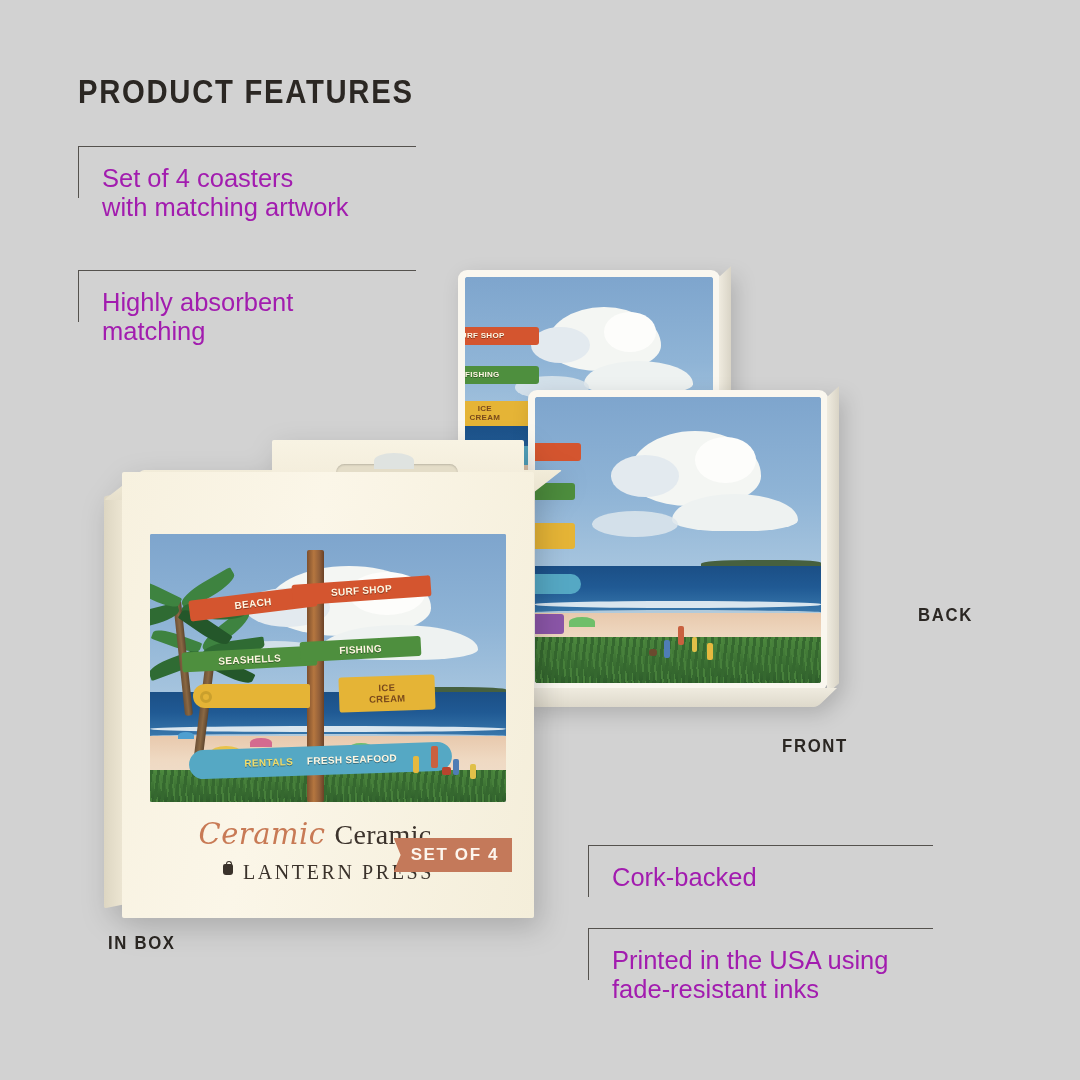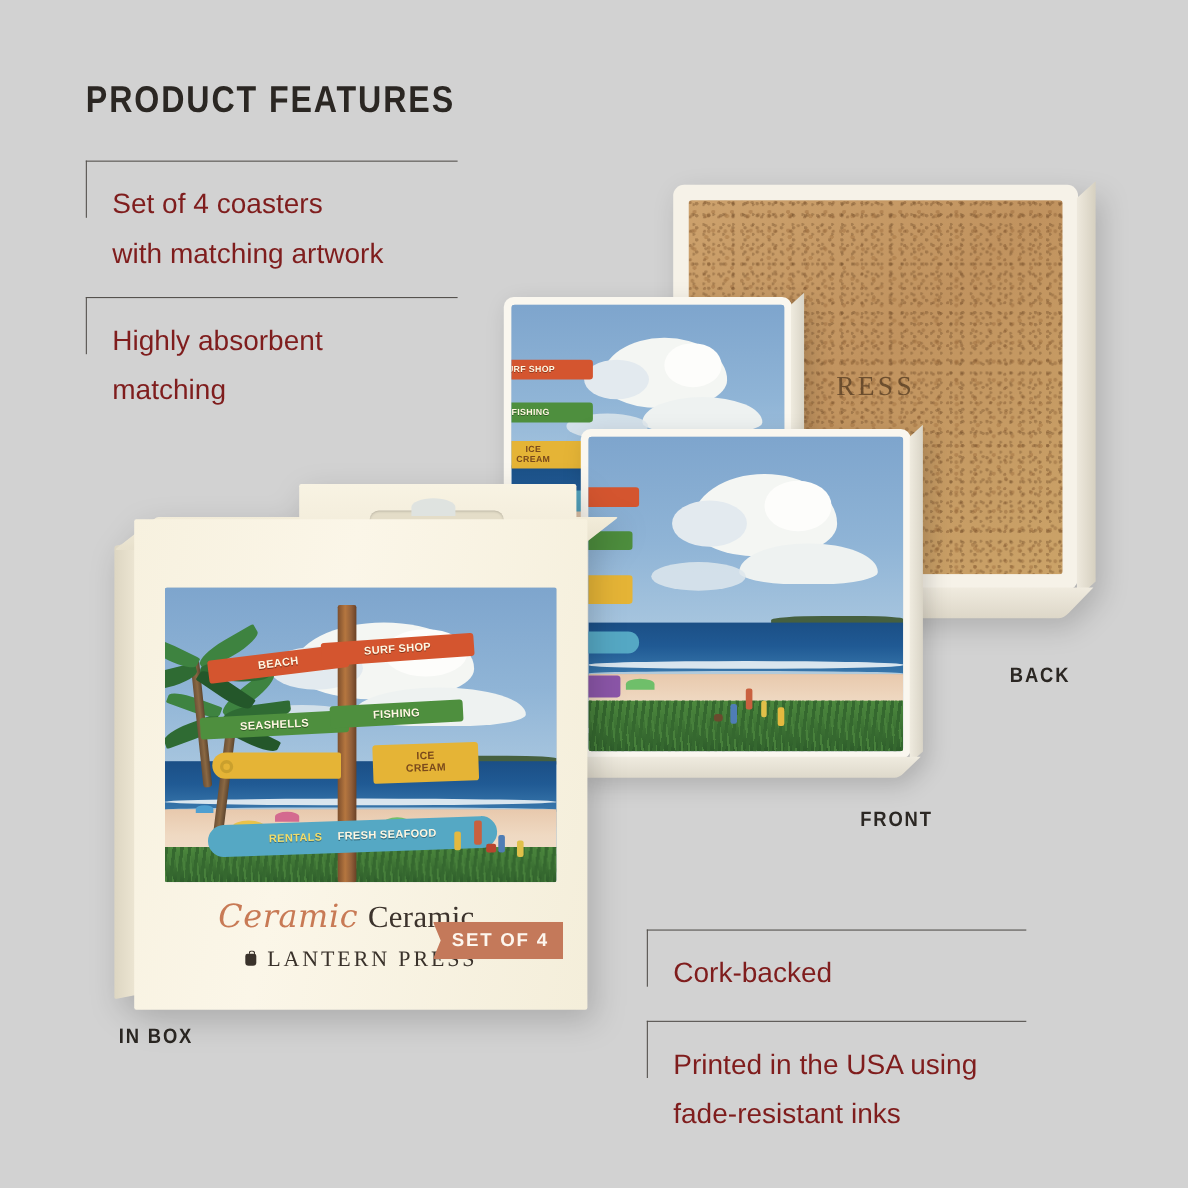--- a/index.html
+++ b/index.html
@@ -24,21 +24,21 @@
   
   .feat { position:absolute; }
   .feat .rule-h {
     position:absolute; left:0; top:0; height:1px; background:#55524e;
   }
   .feat .rule-v {
     position:absolute; left:0; top:0; width:1px; height:52px; background:#55524e;
   }
   .feat .txt {
     position:absolute; left:24px; top:18px;
-    font-size:25.5px; line-height:45px; color:#7f1d1d;
+    font-size:25.5px; line-height:29px; color:#a21caf;
     font-family:"Liberation Sans", sans-serif; white-space:pre-line;
   }
 
   #feat-1 { left:78px; top:146px; width:338px; }
   #feat-1 .rule-h { width:338px; }
   #feat-2 { left:78px; top:270px; width:338px; }
   #feat-2 .rule-h { width:338px; }
   #feat-3 { left:588px; top:845px; width:345px; }
   #feat-3 .rule-h { width:345px; }
   #feat-4 { left:588px; top:928px; width:345px; }
@@ -189,21 +189,21 @@
       color:#3c332c; letter-spacing:.3px;
   }
   #box .ribbon {
       position:absolute; right:22px; bottom:46px;
       background:#c4795a; color:#fdf6ee;
       font-size:17px; font-weight:bold; letter-spacing:1.6px;
       padding:7px 13px 7px 17px;
       clip-path:polygon(0 0, 100% 0, 100% 100%, 0 100%, 7px 50%);
   }
   #box .press-line {
-      display:flex; align-items:center; justify-content:center; gap:8px;
+      display:flex; justify-content:center; gap:8px;
       margin-top:10px;
   }
   #box .lantern {
       width:13px; height:17px; position:relative; display:inline-block;
   }
   #box .lantern::before {
       content:""; position:absolute; left:1.5px; top:3px; width:10px; height:11px;
       background:#3a322b; border-radius:2px 2px 3px 3px;
   }
   #box .lantern::after {
@@ -299,27 +299,20 @@
     <div class="txt">Cork-backed</div>
   </div>
 
   <div class="feat" id="feat-4">
     <div class="rule-h"></div>
     <div class="rule-v"></div>
     <div class="txt">Printed in the USA using
 fade-resistant inks</div>
   </div>
 
-  <div id="tile-back">
-    <div class="back-edge2"></div>
-    <div class="back-edge"></div>
-    <div class="cork">
-      <div class="cork-text">RESS</div>
-    </div>
-  </div>
 
   <div class="tile" id="tile-mid">
     <div class="edge2"></div>
     <div class="edge"></div>
     <div class="art" style="position:relative;width:100%;height:100%;">
       <div class="sky"></div>
       <div class="cloudA"></div>
       <div class="cloudB"></div>
       <div class="cloudC"></div>
       <div class="horizon-land"></div>

